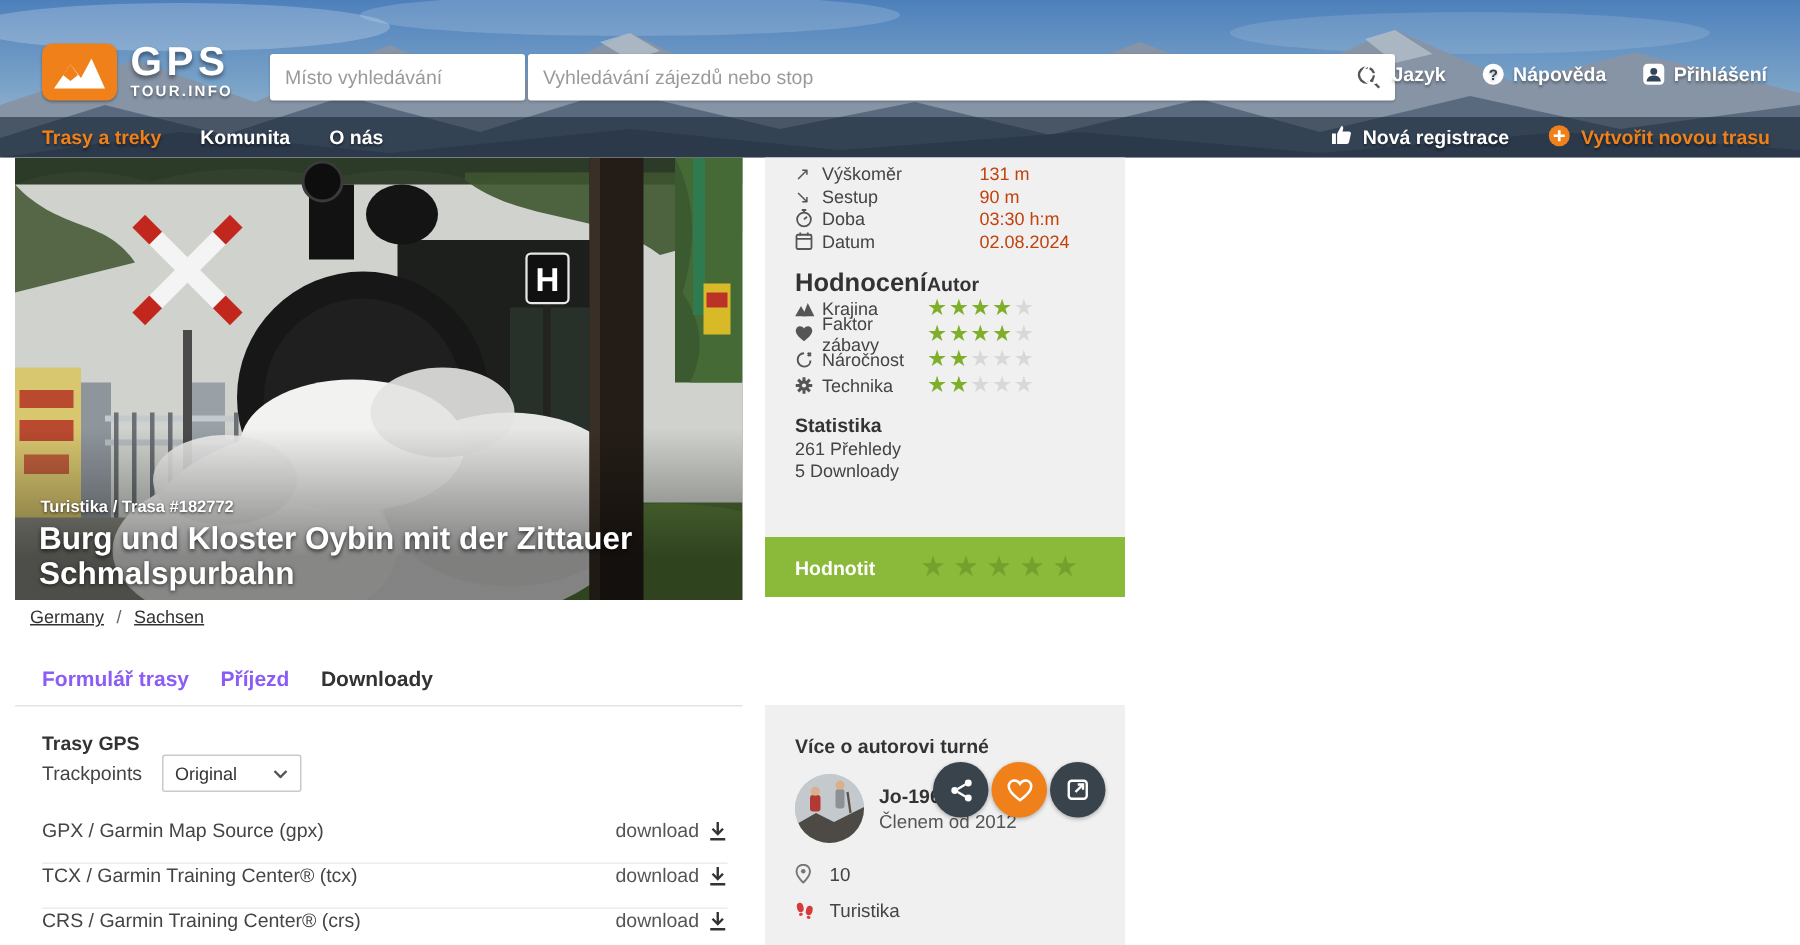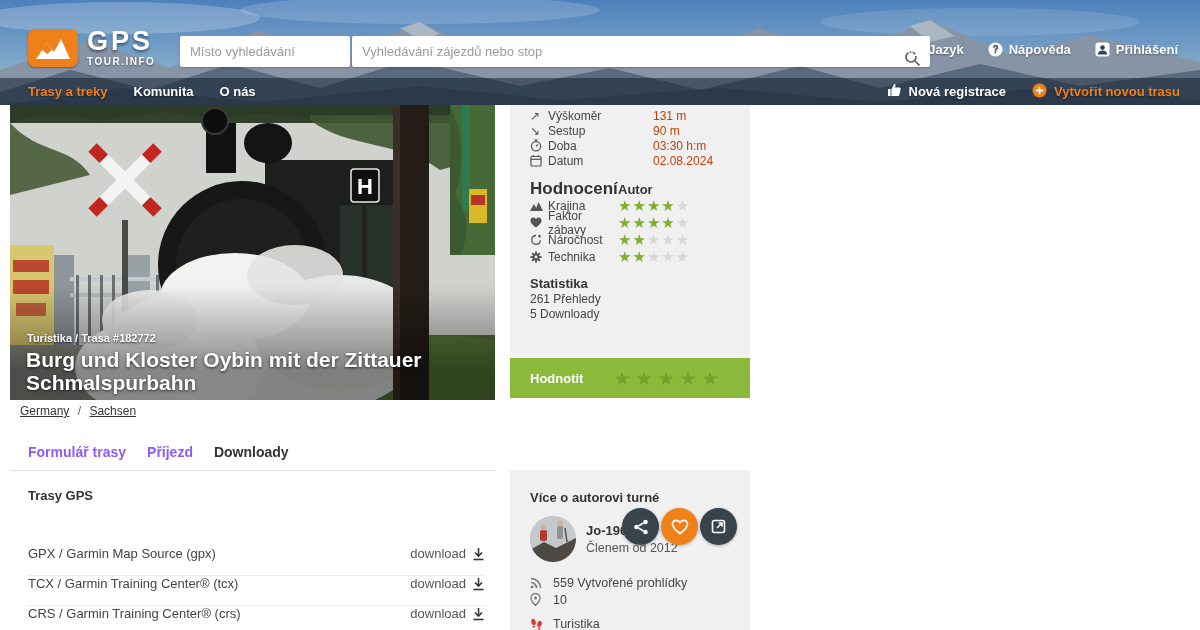--- a/index.html
+++ b/index.html
@@ -10,21 +10,21 @@
   }
   
   .hero { position:absolute; left:0; top:0; width:1200px; height:105px; overflow:hidden; }
   .hero svg.bg { position:absolute; inset:0; }
   .nav-shade { position:absolute; left:0; top:78px; width:1200px; height:27px; background:rgba(21,34,50,0.55); }
   .logo { position:absolute; left:28px; top:28px; display:flex; align-items:center; gap:9px; }
   .logo-badge { width:50px; height:38px; background:#f08019; border-radius:7px; display:flex; align-items:center; justify-content:center; box-shadow:0 1px 2px rgba(0,0,0,.35); }
   .logo-text { display:flex; flex-direction:column; line-height:1; }
   .logo-gps { font-size:27px; font-weight:bold; color:#fff; letter-spacing:3px; text-shadow:0 2px 3px rgba(0,0,0,.45); }
   .logo-sub { font-size:10px; font-weight:bold; color:#fff; letter-spacing:1.5px; margin-top:2px; text-shadow:0 1px 2px rgba(0,0,0,.45); }
-  .search-box { position:absolute; top:36px; height:31px; background:#fff; border-radius:2px; display:flex; align-items:flex-end; box-shadow:0 1px 2px rgba(0,0,0,.2); }
+  .search-box { position:absolute; top:36px; height:31px; background:#fff; border-radius:2px; display:flex; align-items:center; box-shadow:0 1px 2px rgba(0,0,0,.2); }
   .search-place { left:180px; width:170px; }
   .search-tours { left:352px; width:578px; }
   .search-box input { flex:1; height:100%; border:none; outline:none; background:transparent; padding:0 10px; font-size:13px; color:#333; font-family:"Liberation Sans", sans-serif; }
   .search-box input::placeholder { color:#9a9a9a; }
   .search-box .icon { margin-right:9px; color:#444; display:inline-flex; }
   .hdr-links { position:absolute; top:42px; right:22px; display:flex; gap:24px; }
   .hdr-link { display:flex; align-items:center; gap:6px; color:#fff; font-size:13px; font-weight:bold; text-shadow:0 1px 2px rgba(0,0,0,.4); cursor:pointer; }
   .hdr-link .icon { display:inline-flex; }
   .nav-row { position:absolute; left:0; top:78px; width:1200px; height:27px; display:flex; align-items:center; }
   .nav-left { display:flex; gap:26px; margin-left:28px; }
@@ -314,20 +314,31 @@
   </div>
 
   <div class="tabs">
     <span class="tab">Formulář trasy</span>
     <span class="tab">Příjezd</span>
     <span class="tab active">Downloady</span>
   </div>
   <div class="tabs-divider"></div>
 
   <div class="gps-title">Trasy GPS</div>
+  <div class="trackpoints">
+    <span>Trackpoints</span>
+    <span class="select-box">
+      <span>Original</span>
+      <span class="chev">
+        <svg width="10" height="6" viewBox="0 0 10 6" fill="none" stroke="#555" stroke-width="1.6">
+            <polyline points="1,1 5,5 9,1"></polyline>
+          </svg>
+      </span>
+    </span>
+  </div>
 
   <div class="dl-list">
     <div class="dl-row">
       <span class="dl-name">GPX / Garmin Map Source (gpx)</span>
       <span class="dl-link">
         <span>download</span>
         <span class="icon">
           <svg width="13" height="14" viewBox="0 0 13 14" fill="none" stroke="#333" stroke-width="1.6">
               <line x1="6.5" y1="1" x2="6.5" y2="8.5"></line>
               <polyline points="3,5.5 6.5,9 10,5.5"></polyline>
@@ -527,31 +538,20 @@
         <svg width="15" height="15" viewBox="0 0 15 15" fill="none" stroke="#fff" stroke-width="1.6">
             <rect x="1.5" y="1.5" width="12" height="12" rx="2"></rect>
             <line x1="6" y1="9" x2="11" y2="4"></line>
             <polyline points="7.5,4 11,4 11,7.5"></polyline>
           </svg>
       </span>
     </div>
     <div class="author-stats">
       <div class="a-line">
         <span class="icon">
-          <svg width="13" height="13" viewBox="0 0 13 13" fill="none" stroke="#777" stroke-width="1.6">
-              <path d="M1.5 11.5 a0.1 0.1 0 0 1 0 -0.2"></path>
-              <circle cx="2.3" cy="10.7" r="1.3" fill="#777" stroke="none"></circle>
-              <path d="M1 6.5 a5.5 5.5 0 0 1 5.5 5.5"></path>
-              <path d="M1 2.5 a9.5 9.5 0 0 1 9.5 9.5"></path>
-            </svg>
-        </span>
-        <span>559 Vytvořené prohlídky</span>
-      </div>
-      <div class="a-line">
-        <span class="icon">
           <svg width="11" height="13" viewBox="0 0 11 13">
               <path d="M5.5 0.5 C2.9 0.5 1 2.4 1 4.9 C1 8 5.5 12.5 5.5 12.5 S10 8 10 4.9 C10 2.4 8.1 0.5 5.5 0.5 Z" fill="none" stroke="#777" stroke-width="1.3"></path>
               <circle cx="5.5" cy="4.9" r="1.5" fill="#777"></circle>
             </svg>
         </span>
         <span>10</span>
       </div>
       <div class="a-cat">
         <span class="icon">
           <svg width="13" height="13" viewBox="0 0 13 13" fill="#d63b3b">

